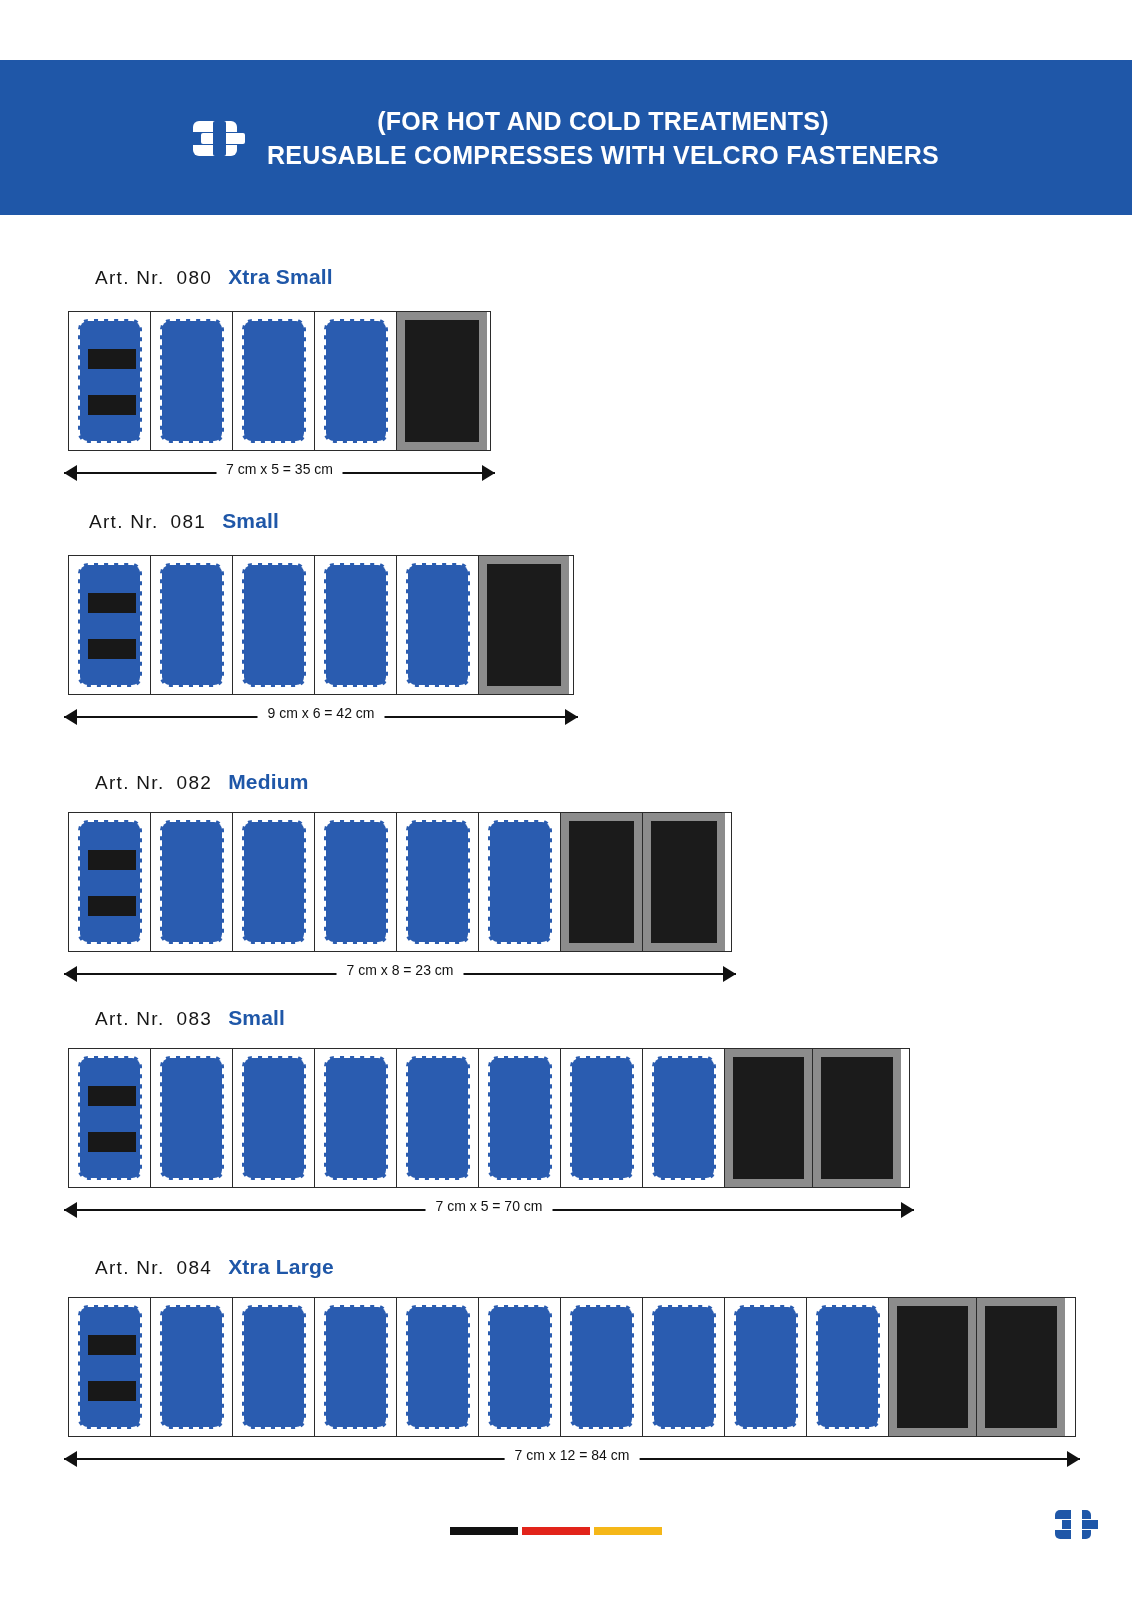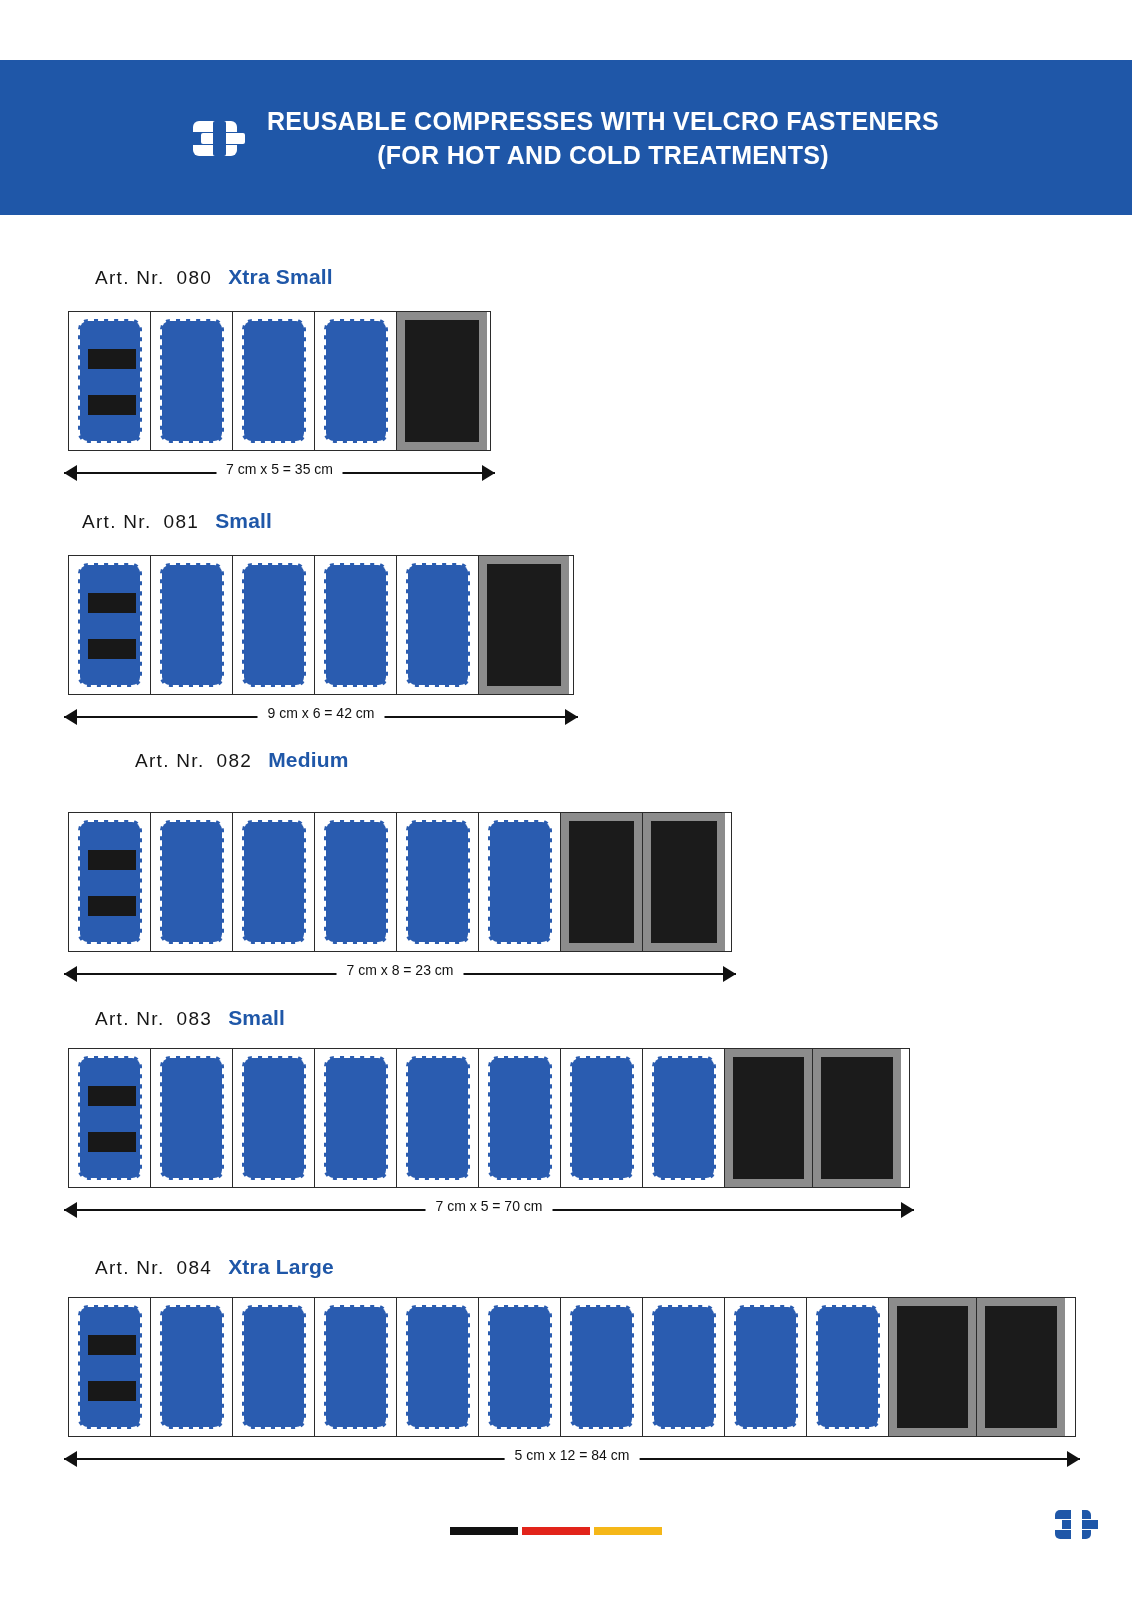--- a/index.html
+++ b/index.html
@@ -103,22 +103,22 @@
 
 <div class="header">
   <div class="header-inner">
     <div class="logo-mark">
       <div class="bar b1"></div>
       <div class="bar b2"></div>
       <div class="bar b3"></div>
       <div class="bar stem"></div>
     </div>
     <div class="header-titles">
+      <div>(FOR HOT AND COLD TREATMENTS)</div>
       <div>REUSABLE COMPRESSES WITH VELCRO FASTENERS</div>
-      <div>(FOR HOT AND COLD TREATMENTS)</div>
     </div>
   </div>
 </div>
 
 <div id="items-root">
     <div class="item" style="top: 0px;">
       <div class="item-label" style="top: 265px; left: 95px;"><span class="art-txt">Art. Nr.</span><span class="art-txt" style="margin-left: 12px;">080</span><span class="size-txt">Xtra Small</span></div>
       <div class="strip" style="top: 311px; height: 140px; width: 423px;">
         <div class="cell" style="width: 82px;">
           <div class="pad pad-first" style="width: 64px; height: 124px;">
@@ -140,21 +140,21 @@
         </div>
       </div>
       <div class="measure" style="top: 463px; width: 431px; left: 64px;">
         <div class="line"></div>
         <div class="arrow-l"></div>
         <div class="arrow-r"></div>
         <div class="mtxt">7 cm x 5 = 35 cm</div>
       </div>
     </div>
     <div class="item" style="top: 0px;">
-      <div class="item-label" style="top: 509px; left: 82px;"><span class="art-txt">Art. Nr.</span><span class="art-txt" style="margin-left: 12px;">081</span><span class="size-txt">Small</span></div>
+      <div class="item-label" style="top: 509px; left: 89px;"><span class="art-txt">Art. Nr.</span><span class="art-txt" style="margin-left: 12px;">081</span><span class="size-txt">Small</span></div>
       <div class="strip" style="top: 555px; height: 140px; width: 506px;">
         <div class="cell" style="width: 82px;">
           <div class="pad pad-first" style="width: 64px; height: 124px;">
             <div class="velcro" style="top: 28px; width: 48px;"></div>
             <div class="velcro" style="top: 74px; width: 48px;"></div>
           </div>
         </div>
         <div class="cell" style="width: 82px;">
           <div class="pad" style="width: 64px; height: 124px;"></div>
         </div>
@@ -172,21 +172,21 @@
         </div>
       </div>
       <div class="measure" style="top: 707px; width: 514px; left: 64px;">
         <div class="line"></div>
         <div class="arrow-l"></div>
         <div class="arrow-r"></div>
         <div class="mtxt">9 cm x 6 = 42 cm</div>
       </div>
     </div>
     <div class="item" style="top: 0px;">
-      <div class="item-label" style="top: 748px; left: 95px; margin-left: 40px;"><span class="art-txt">Art. Nr.</span><span class="art-txt" style="margin-left: 12px;">082</span><span class="size-txt">Medium</span></div>
+      <div class="item-label" style="top: 770px; left: 95px;"><span class="art-txt">Art. Nr.</span><span class="art-txt" style="margin-left: 12px;">082</span><span class="size-txt">Medium</span></div>
       <div class="strip" style="top: 812px; height: 140px; width: 664px;">
         <div class="cell" style="width: 82px;">
           <div class="pad pad-first" style="width: 64px; height: 124px;">
             <div class="velcro" style="top: 28px; width: 48px;"></div>
             <div class="velcro" style="top: 74px; width: 48px;"></div>
           </div>
         </div>
         <div class="cell" style="width: 82px;">
           <div class="pad" style="width: 64px; height: 124px;"></div>
         </div>
@@ -300,21 +300,21 @@
           <div class="dark-pad"></div>
         </div>
         <div class="cell dark-cell" style="width: 88px; padding: 8px;">
           <div class="dark-pad"></div>
         </div>
       </div>
       <div class="measure" style="top: 1449px; width: 1016px; left: 64px;">
         <div class="line"></div>
         <div class="arrow-l"></div>
         <div class="arrow-r"></div>
-        <div class="mtxt">5 cm x 12 = 84 cm</div>
+        <div class="mtxt">7 cm x 12 = 84 cm</div>
       </div>
     </div>
   </div>
 
 <div class="flag black"></div>
 <div class="flag red"></div>
 <div class="flag gold"></div>
 <div class="footer-logo">
   <div class="bar b1"></div>
   <div class="bar b2"></div>

